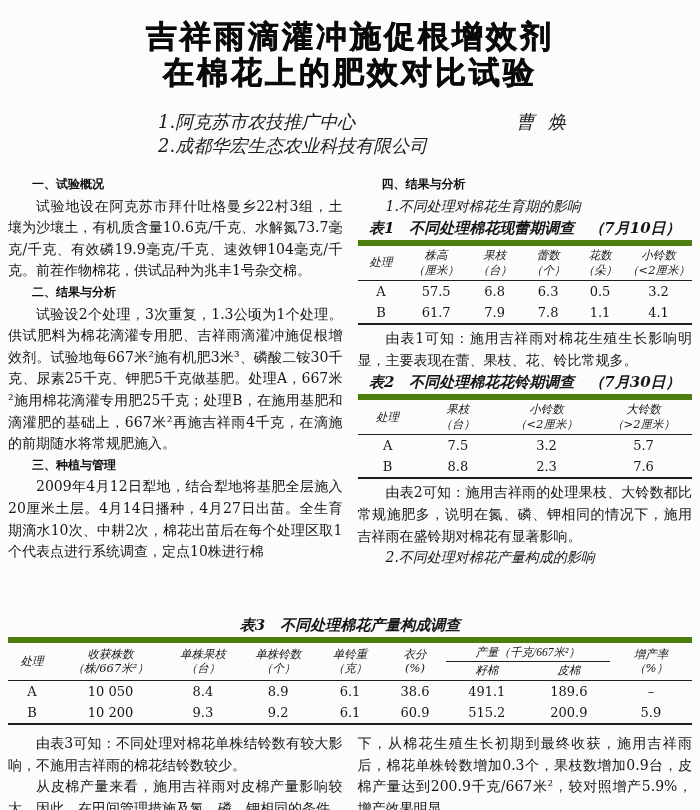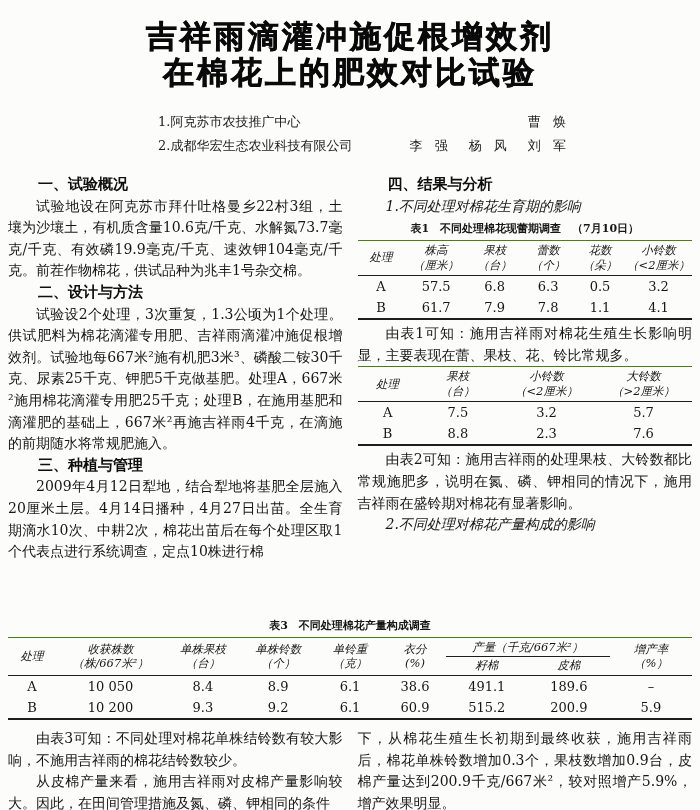--- a/index.html
+++ b/index.html
@@ -12,43 +12,43 @@
   }
   
   .title-block { text-align:center; margin-top:4px; }
   .title-line {
     font-family:"DejaVu Sans","Liberation Sans",sans-serif;
     font-weight:900; font-size:31px; line-height:36px; letter-spacing:3px;
     color:#0a0a0a;
     -webkit-text-stroke:0.6px #0a0a0a;
   }
   
-  .authors { margin:20px 0 0 150px; width:412px; font-size:13px; color:#1b1b1b; }
+  .authors { margin:20px 0 0 150px; width:412px; font-size:18px; color:#1b1b1b;font-style:italic; }
   .author-row { display:flex; justify-content:space-between; line-height:24px; }
   .author-names { letter-spacing:4px; white-space:nowrap; }
   
   .columns { display:flex; gap:15px; margin-top:16px; height:436px; overflow:hidden; }
   .col { flex:1; min-width:0; font-size:14px; line-height:21.6px; text-align:justify; }
   p.para { margin:0; text-indent:2em; }
   p.noindent { text-indent:0; }
   h3.sec {
-    margin:0; font-size:15px; line-height:21.6px; text-indent:2em;
+    margin:0; font-size:12px; line-height:21.6px; text-indent:2em;
     font-family:"DejaVu Sans","Liberation Sans",sans-serif; font-weight:bold; color:#0e0e0e;
   }
   p.subhead { margin:0; text-indent:2em; font-style:italic; line-height:21.6px; }
   
-  .tbl-title { text-align:center; font-size:11px; font-weight:bold; line-height:19px; margin:2px 0 2px; }
-  table.tbl { width:100%; border-collapse:collapse; table-layout:fixed; text-align:center; border-top:1px solid #4d7c0f; border-bottom:2px solid #1d1d1d; margin-bottom:3px; }
+  .tbl-title { text-align:center; font-size:15px; font-weight:bold; line-height:19px; margin:2px 0 2px;font-style:italic; }
+  table.tbl { width:100%; border-collapse:collapse; table-layout:fixed; text-align:center; border-top:6px solid #4d7c0f; border-bottom:2px solid #1d1d1d; margin-bottom:3px; }
   table.tbl thead { border-bottom:1.5px solid #1d1d1d; }
   table.tbl th { font-weight:normal; font-style:italic; font-size:11.5px; padding:2px 0 3px; vertical-align:middle; }
   table.tbl th .hn, table.tbl th .hu { display:block; line-height:14.5px; }
   table.tbl td { font-size:13px; line-height:21px; padding:0; }
   
   .t3-section { margin-top:6px; }
-  table.t3 th.group-head { border-bottom:1px solid #1d1d1d; padding-bottom:1px; }
+  table.t3 th.group-head { border-bottom:1px solid #1d1d1d; padding-bottom:1px;font-family:Liberation Serif, serif; }
   table.t3 th.sub-head { padding-top:1px; }
   
   .bottom-cols { display:flex; gap:15px; margin-top:8px; height:92px; overflow:hidden; }
 </style>
 </head>
 <body>
 
 <div class="page">
 
   <div class="title-block">
@@ -56,29 +56,28 @@
     <div class="title-line">在棉花上的肥效对比试验</div>
   </div>
 
   <div class="authors">
     <div class="author-row">
       <span>1.阿克苏市农技推广中心</span>
       <span class="author-names">曹 焕</span>
     </div>
     <div class="author-row">
       <span>2.成都华宏生态农业科技有限公司</span>
-      <span class="author-names">李 强　杨 风　刘 军</span>
     </div>
   </div>
 
   <div class="columns">
     <div class="col">
       <h3 class="sec">一、试验概况</h3>
       <p class="para">试验地设在阿克苏市拜什吐格曼乡22村3组，土壤为沙壤土，有机质含量10.6克/千克、水解氮73.7毫克/千克、有效磷19.9毫克/千克、速效钾104毫克/千克。前茬作物棉花，供试品种为兆丰1号杂交棉。</p>
-      <h3 class="sec">二、设计与方法</h3>
+      <h3 class="sec">二、结果与分析</h3>
       <p class="para">试验设2个处理，3次重复，1.3公顷为1个处理。供试肥料为棉花滴灌专用肥、吉祥雨滴灌冲施促根增效剂。试验地每667米²施有机肥3米³、磷酸二铵30千克、尿素25千克、钾肥5千克做基肥。处理A，667米²施用棉花滴灌专用肥25千克；处理B，在施用基肥和滴灌肥的基础上，667米²再施吉祥雨4千克，在滴施的前期随水将常规肥施入。</p>
       <h3 class="sec">三、种植与管理</h3>
       <p class="para">2009年4月12日犁地，结合犁地将基肥全层施入20厘米土层。4月14日播种，4月27日出苗。全生育期滴水10次、中耕2次，棉花出苗后在每个处理区取1个代表点进行系统调查，定点10株进行棉</p>
     </div>
 
     <div class="col">
       <h3 class="sec">四、结果与分析</h3>
       <p class="subhead">1.不同处理对棉花生育期的影响</p>
 
       <div>
@@ -136,20 +135,21 @@
               <td>1.1</td>
               <td>4.1</td>
             </tr>
           </tbody>
         </table>
       </div>
 
       <p class="para">由表1可知：施用吉祥雨对棉花生殖生长影响明显，主要表现在蕾、果枝、花、铃比常规多。</p>
 
       <div>
+        <div class="tbl-title">表2　不同处理棉花花铃期调查　（7月30日）</div>
         <table class="tbl">
           <colgroup>
               <col style="width:18%">
               <col style="width:24%">
               <col style="width:29%">
               <col style="width:29%">
             </colgroup>
           <thead>
             <tr>
               <th>

